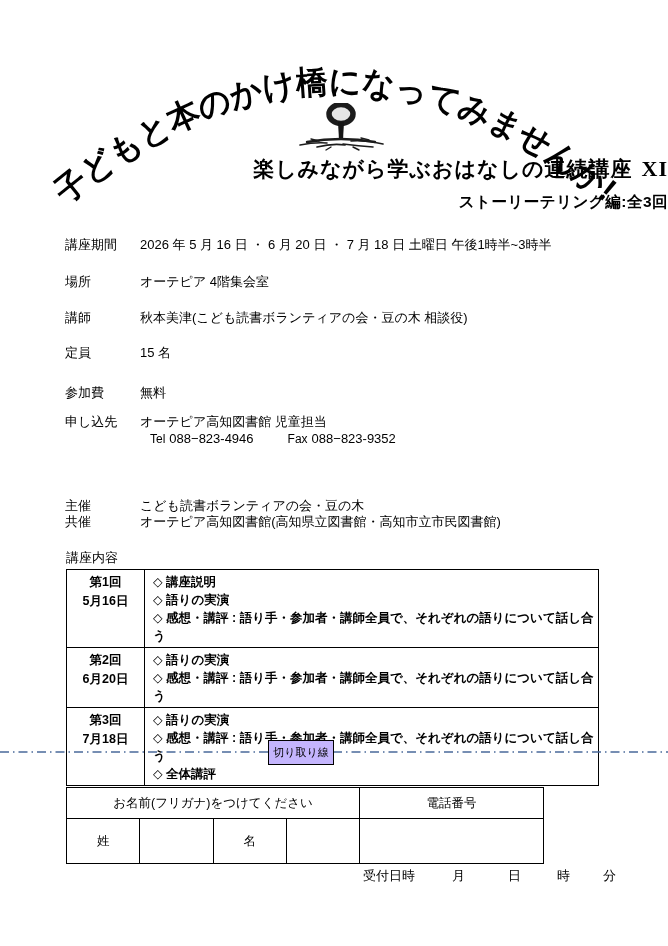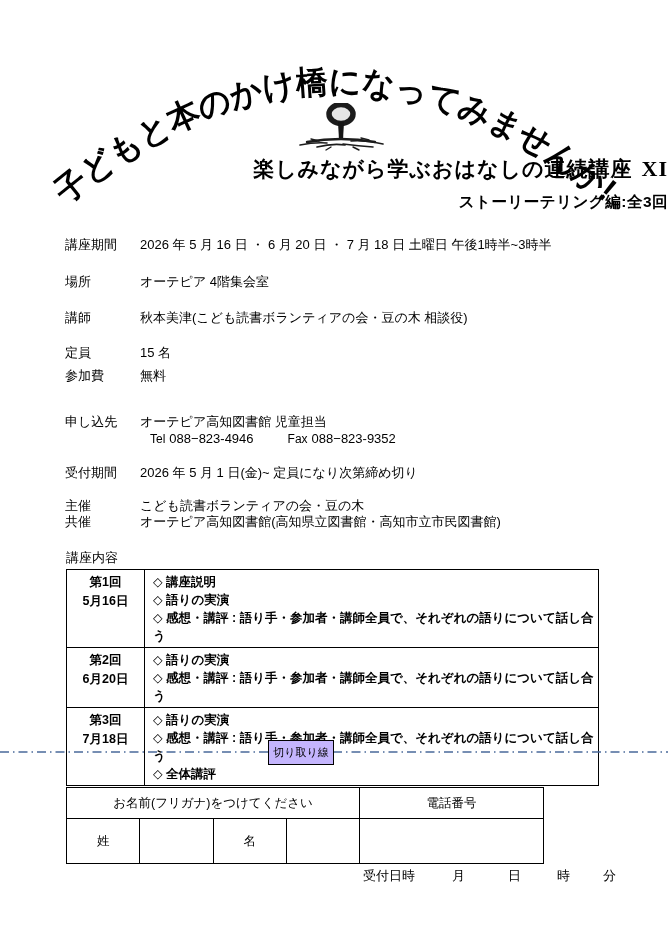--- a/index.html
+++ b/index.html
@@ -18,21 +18,21 @@
     font-size:21px; font-weight:bold; letter-spacing:1px;
   }
   .course-number { font-family:"Liberation Serif","DejaVu Serif",serif; padding-left:9px; font-size:22px; }
   .subtitle {
     position:absolute; top:192px; left:0; width:668px; text-align:right;
     font-size:15.5px; font-weight:bold; letter-spacing:0.5px;
   }
   
   .info-row { position:absolute; left:65px; font-size:13px; white-space:nowrap; }
   .info-label { display:inline-block; width:75px; }
-  .r0{top:236px} .r1{top:273px} .r2{top:309px} .r3{top:344px} .r4{top:367px}
+  .r0{top:236px} .r1{top:273px} .r2{top:309px} .r3{top:344px} .r4{top:384px}
   .r5{top:413px} .r6{top:464px} .r7{top:497px} .r8{top:513px}
   .tel-line { position:absolute; left:150px; top:431px; font-size:13px; white-space:nowrap; }
   .tel-tag { font-size:12px; padding-right:4px; }
   .fax-gap { padding-left:34px; }
   
   .schedule-title { position:absolute; left:66px; top:549px; font-size:13px; }
   .schedule-table {
     position:absolute; left:66px; top:569px; width:533px;
     border-collapse:collapse; table-layout:fixed;
   }
@@ -97,21 +97,20 @@
 
   <div class="info-row r0"><span class="info-label">講座期間</span><span>2026 年 5 月 16 日 ・ 6 月 20 日 ・ 7 月 18 日  土曜日  午後1時半~3時半</span></div>
   <div class="info-row r1"><span class="info-label">場所</span><span>オーテピア 4階集会室</span></div>
   <div class="info-row r2"><span class="info-label">講師</span><span>秋本美津(こども読書ボランティアの会・豆の木 相談役)</span></div>
   <div class="info-row r3"><span class="info-label">定員</span><span>15 名</span></div>
   <div class="info-row r4"><span class="info-label">参加費</span><span>無料</span></div>
   <div class="info-row r5"><span class="info-label">申し込先</span><span>オーテピア高知図書館 児童担当</span></div>
   <div class="tel-line">
     <span class="tel-tag">Tel</span><span>088−823-4946</span><span class="tel-tag fax-gap">Fax</span><span>088−823-9352</span>
   </div>
-  <div class="info-row r6"><span class="info-label">受付期間</span><span>2026 年 5 月 1 日(金)~  定員になり次第締め切り</span></div>
   <div class="info-row r7"><span class="info-label">主催</span><span>こども読書ボランティアの会・豆の木</span></div>
   <div class="info-row r8"><span class="info-label">共催</span><span>オーテピア高知図書館(高知県立図書館・高知市立市民図書館)</span></div>
 
   <div class="schedule-title">講座内容</div>
   <table class="schedule-table">
     <tbody>
         <tr class="row-a">
       <td class="col-session">
         <div>第1回</div>
         <div>5月16日</div>

